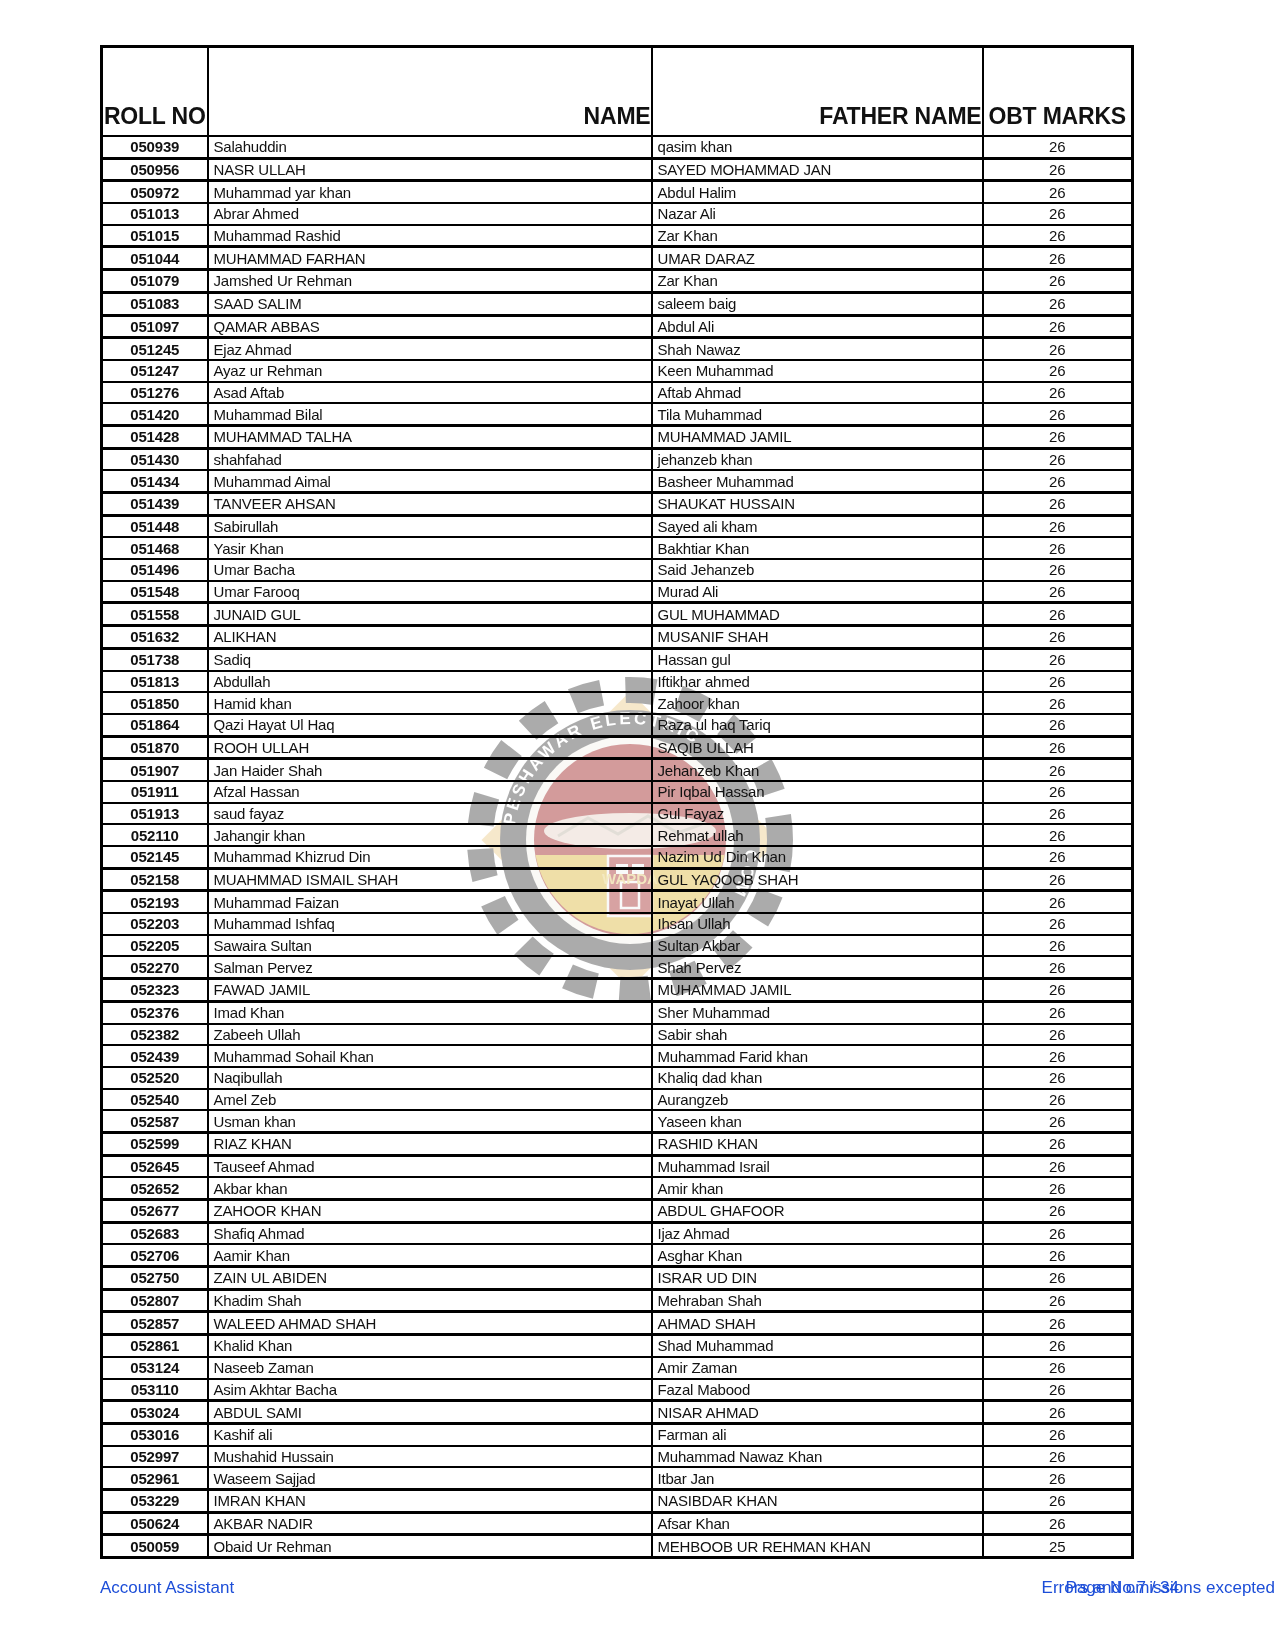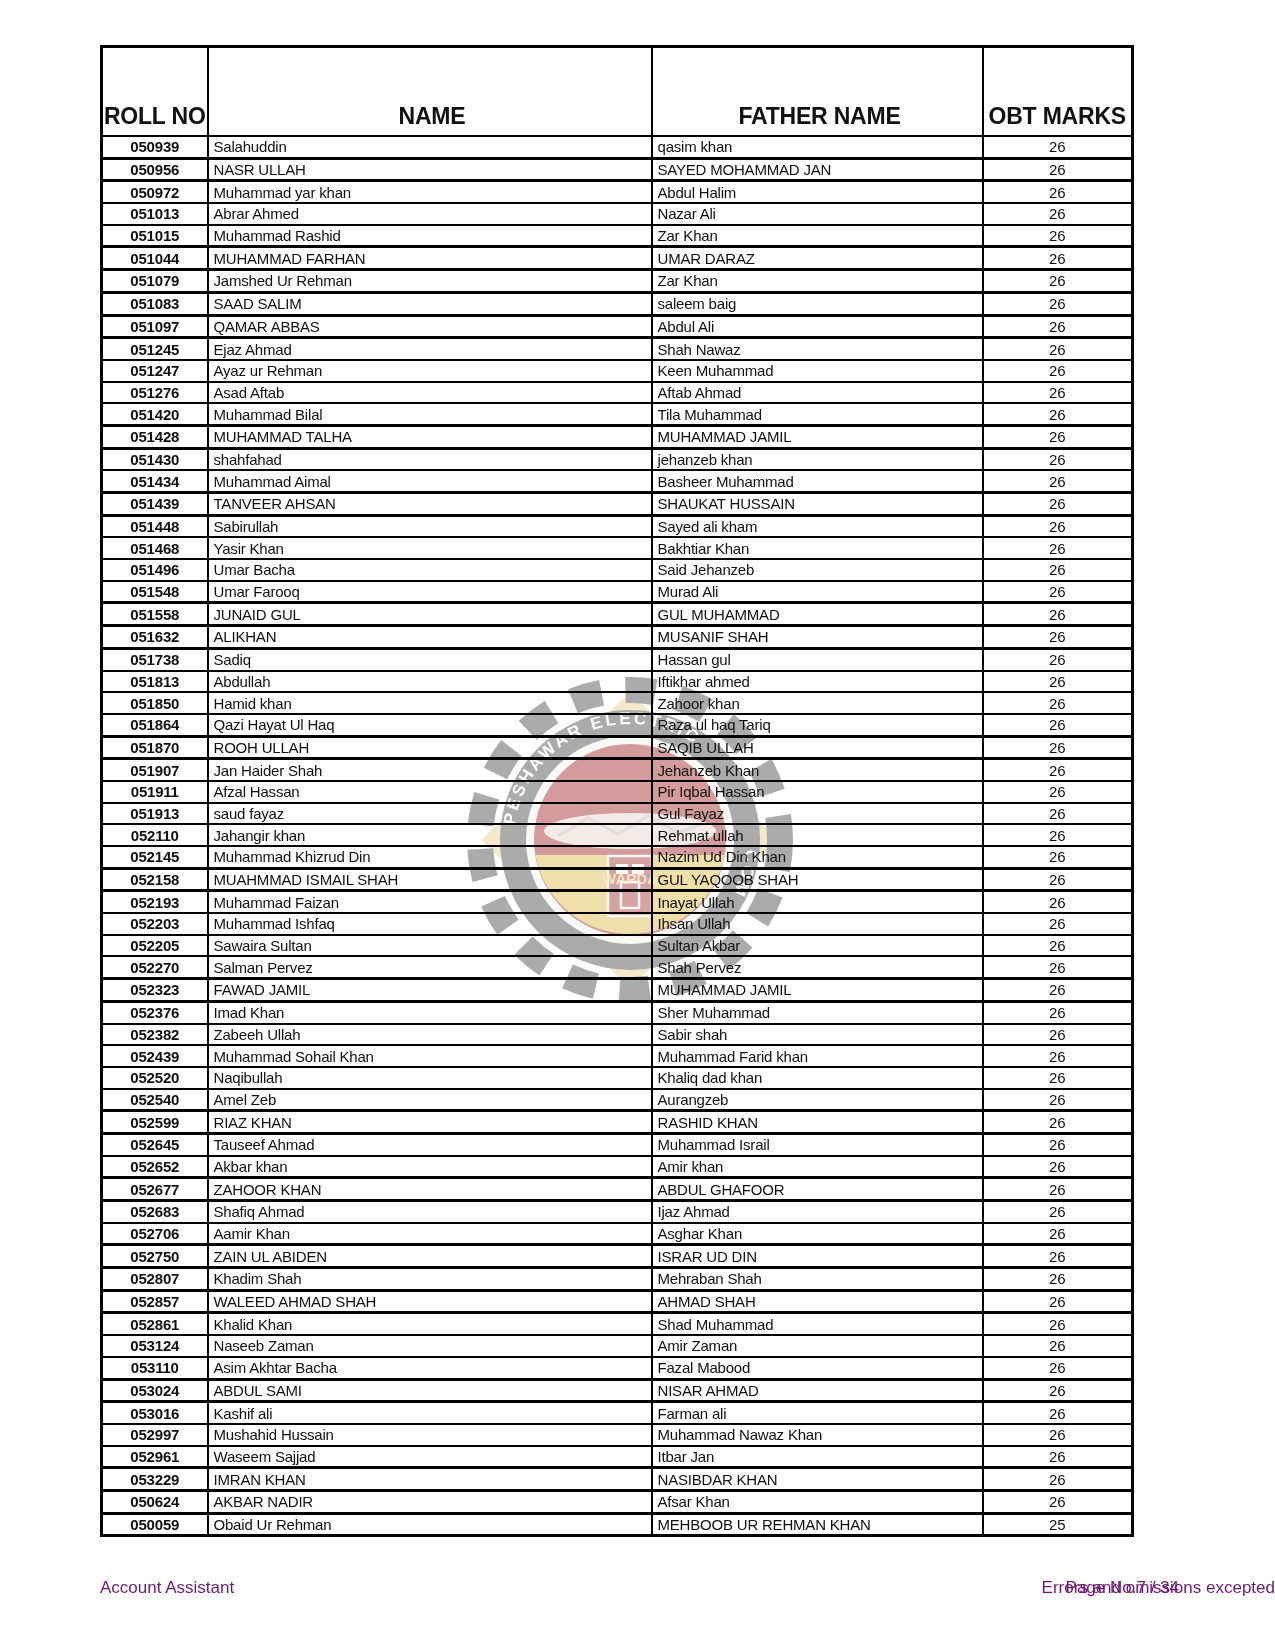--- a/index.html
+++ b/index.html
@@ -48,21 +48,21 @@
   thead th {
     height: 82px;
     vertical-align: bottom;
     font-size: 23px;
     font-weight: bold;
     padding: 0 0 5px 0;
     border-bottom: 3px solid #000;
     letter-spacing: -0.2px;
   }
   thead th.h-roll, thead th.h-marks { text-align: center; }
-  thead th.h-name, thead th.h-father { text-align: center; padding-left: 5px; }
+  thead th.h-name, thead th.h-father { text-align: right; padding-left: 5px; }
 
   tbody td {
     height: 17.7px;
     font-size: 15px;
     line-height: 1;
     padding: 1px 4px;
     letter-spacing: -0.2px;
   }
   tbody td.roll  { font-weight: bold; text-align: center; }
   tbody td.name, tbody td.father { text-align: left; padding-left: 5px; }
@@ -70,21 +70,21 @@
   tbody tr.hvy td { border-top-width: 3px; border-bottom-width: 3px; }
 
   
   .footer {
     position: absolute;
     top: 1578px;
     left: 0;
     width: 1275px;
     height: 40px;
     font-size: 17px;
-    color: #701a75;
+    color: #1d4ed8;
     z-index: 1;
   }
   .footer .f-left   { position: absolute; left: 100px; }
   .footer .f-center { position: absolute; left: 0; width: 100%; text-align: right; }
   .footer .f-right  { position: absolute; right: 96px; }
 </style>
 </head>
 <body>
 
 <div class="page">
@@ -390,20 +390,26 @@
           <td class="name">Naqibullah</td>
           <td class="father">Khaliq dad khan</td>
           <td class="marks">26</td>
         </tr>
         <tr>
           <td class="roll">052540</td>
           <td class="name">Amel Zeb</td>
           <td class="father">Aurangzeb</td>
           <td class="marks">26</td>
         </tr>
+        <tr>
+          <td class="roll">052587</td>
+          <td class="name">Usman khan</td>
+          <td class="father">Yaseen khan</td>
+          <td class="marks">26</td>
+        </tr>
         <tr class="hvy">
           <td class="roll">052599</td>
           <td class="name">RIAZ KHAN</td>
           <td class="father">RASHID KHAN</td>
           <td class="marks">26</td>
         </tr>
         <tr>
           <td class="roll">052645</td>
           <td class="name">Tauseef Ahmad</td>
           <td class="father">Muhammad Israil</td>

